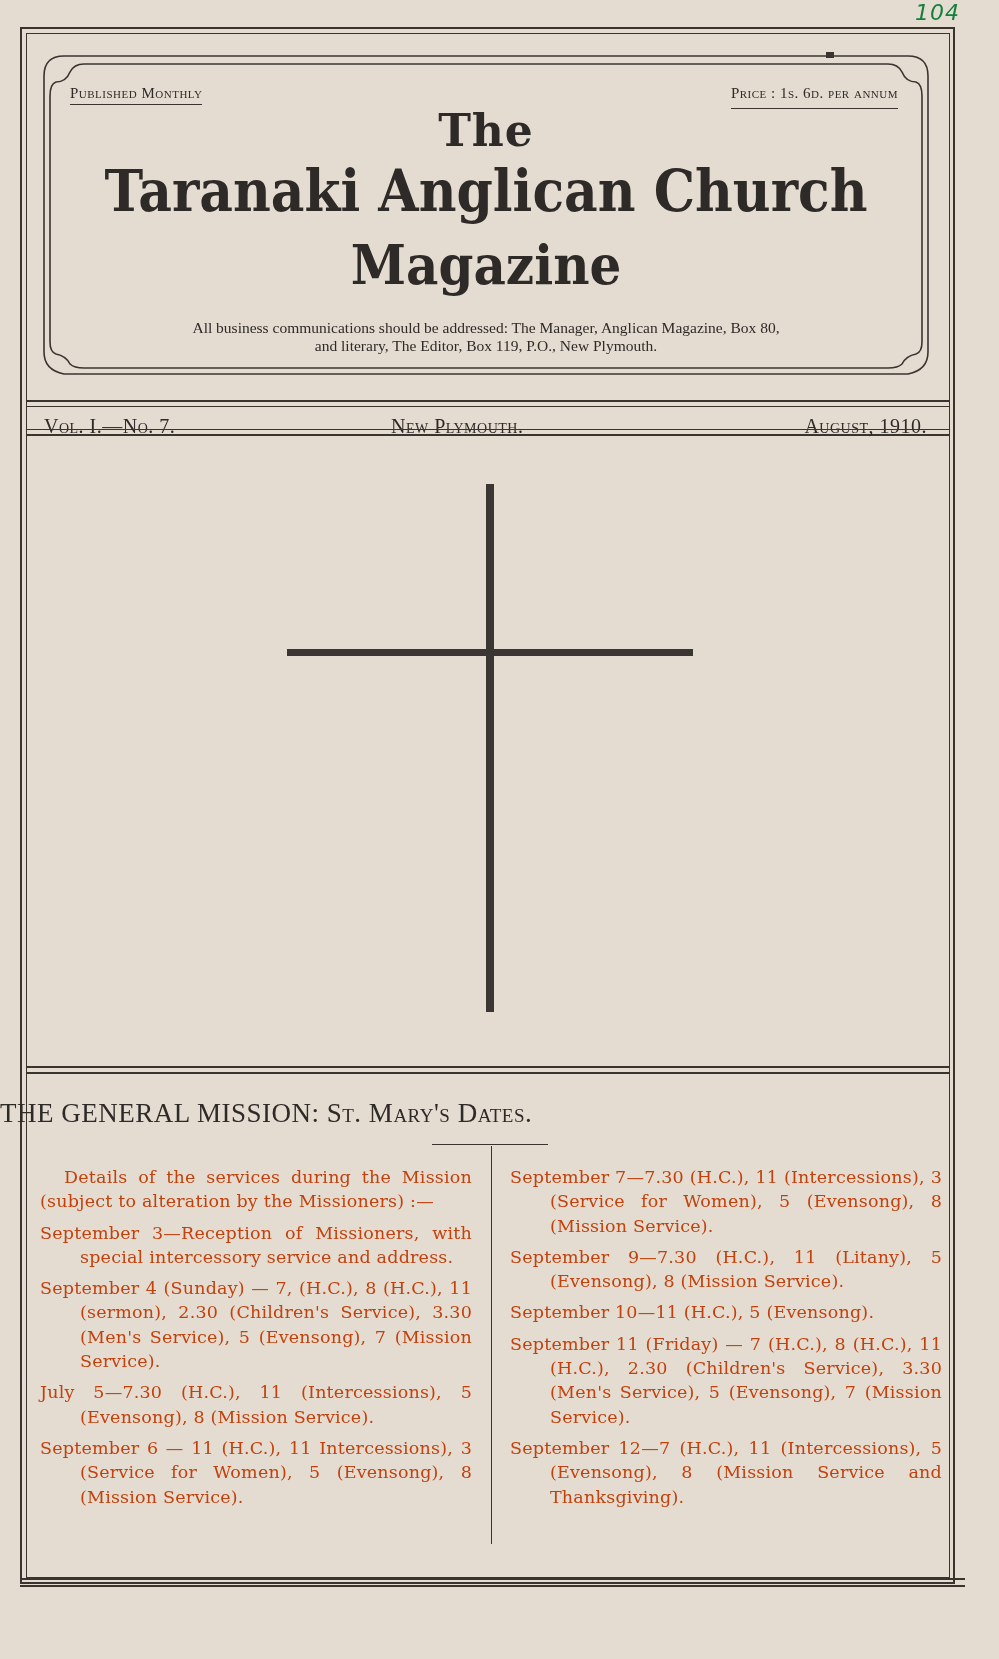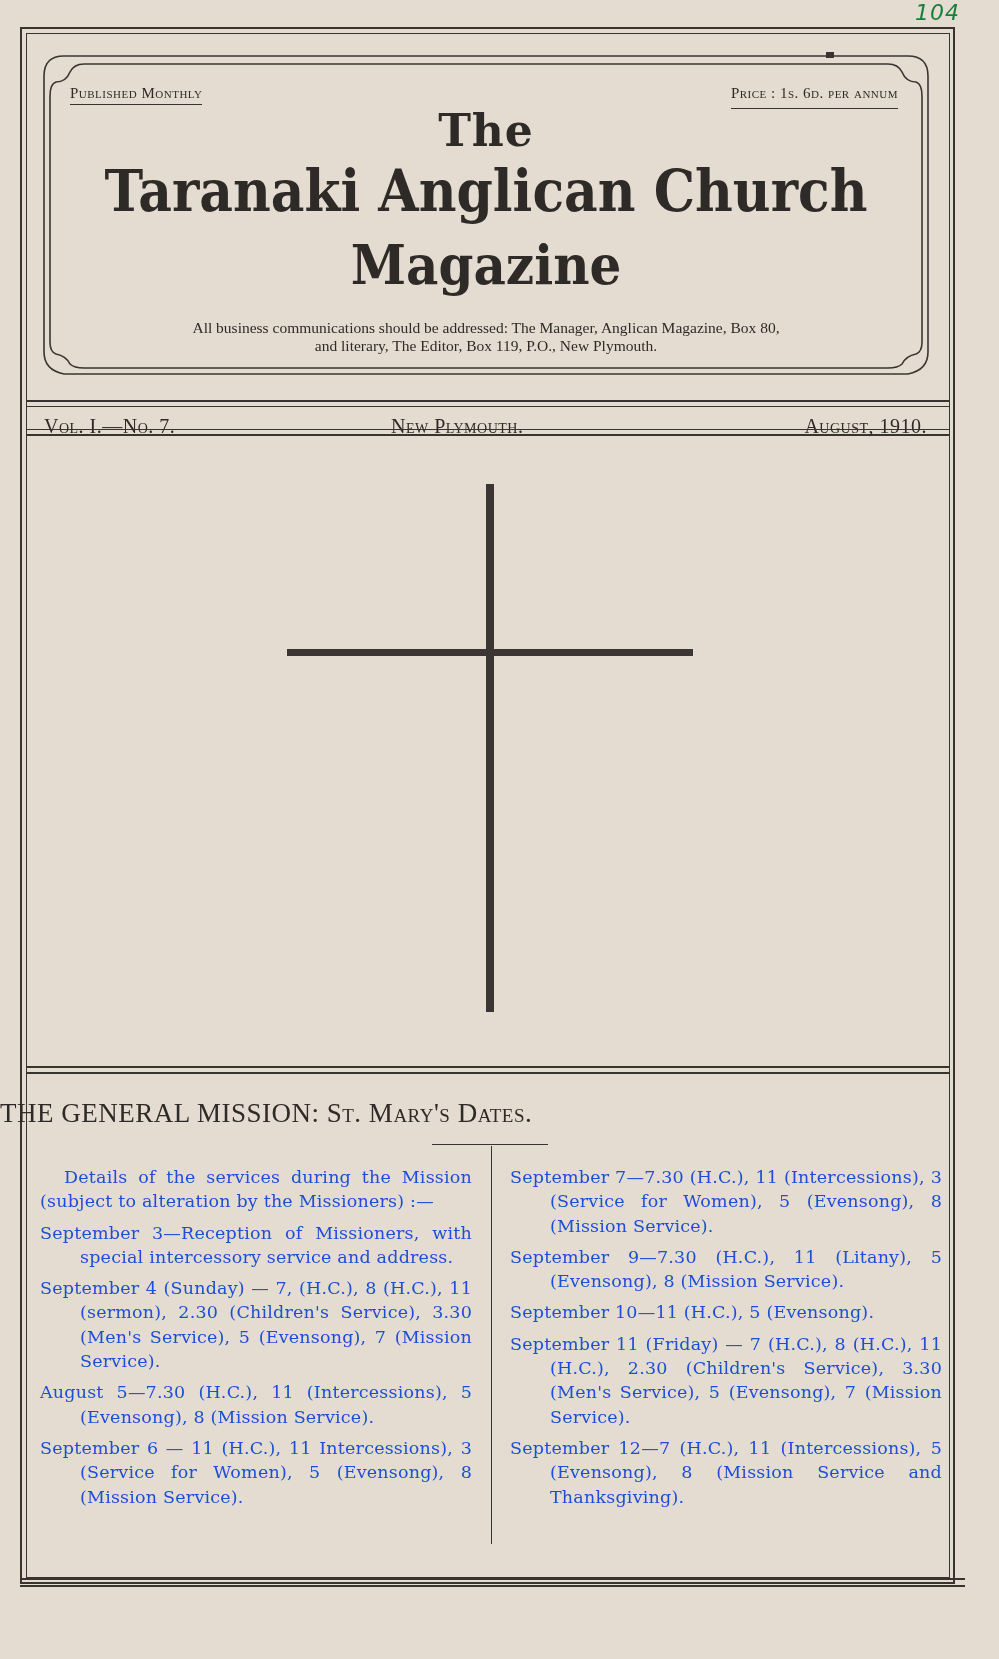--- a/index.html
+++ b/index.html
@@ -207,21 +207,21 @@
     }
     .col {
       position: absolute;
       top: 1165px;
       width: 432px;
       font-family: "DejaVu Serif", serif;
       font-size: 17.5px;
       line-height: 24.3px;
       text-align: justify;
       letter-spacing: 0.2px;
-      color: #1d4ed8;
+      color: #c2410c;
     }
     .col-left { left: 40px; }
     .col-right { left: 510px; width: 432px; }
     .col p {
       margin: 0 0 7px 0;
       padding-left: 40px;
       text-indent: -40px;
     }
     .col p.intro {
       padding-left: 0;
@@ -284,21 +284,21 @@
   <span>THE GENERAL MISSION:</span>
   <span class="sc">St. Mary's Dates.</span>
 </div>
 <div class="short-rule"></div>
 <div class="col-rule"></div>
 
 <div class="col col-left">
   <p class="intro">Details of the services during the Mission (subject to alteration by the Missioners) :—</p>
   <p>September 3—Reception of Missioners, with special intercessory service and address.</p>
   <p>September 4 (Sunday) — 7, (H.C.), 8 (H.C.), 11 (sermon), 2.30 (Children's Service), 3.30 (Men's Service), 5 (Evensong), 7 (Mission Service).</p>
-  <p>August 5—7.30 (H.C.), 11 (Intercessions), 5 (Evensong), 8 (Mission Service).</p>
+  <p>July 5—7.30 (H.C.), 11 (Intercessions), 5 (Evensong), 8 (Mission Service).</p>
   <p>September 6 — 11 (H.C.), 11 Intercessions), 3 (Service for Women), 5 (Evensong), 8 (Mission Service).</p>
 </div>
 
 <div class="col col-right">
   <p>September 7—7.30 (H.C.), 11 (Intercessions), 3 (Service for Women), 5 (Evensong), 8 (Mission Service).</p>
   <p>September 9—7.30 (H.C.), 11 (Litany), 5 (Evensong), 8 (Mission Service).</p>
   <p>September 10—11 (H.C.), 5 (Evensong).</p>
   <p>September 11 (Friday) — 7 (H.C.), 8 (H.C.), 11 (H.C.), 2.30 (Children's Service), 3.30 (Men's Service), 5 (Evensong), 7 (Mission Service).</p>
   <p>September 12—7 (H.C.), 11 (Intercessions), 5 (Evensong), 8 (Mission Service and Thanksgiving).</p>
 </div>

